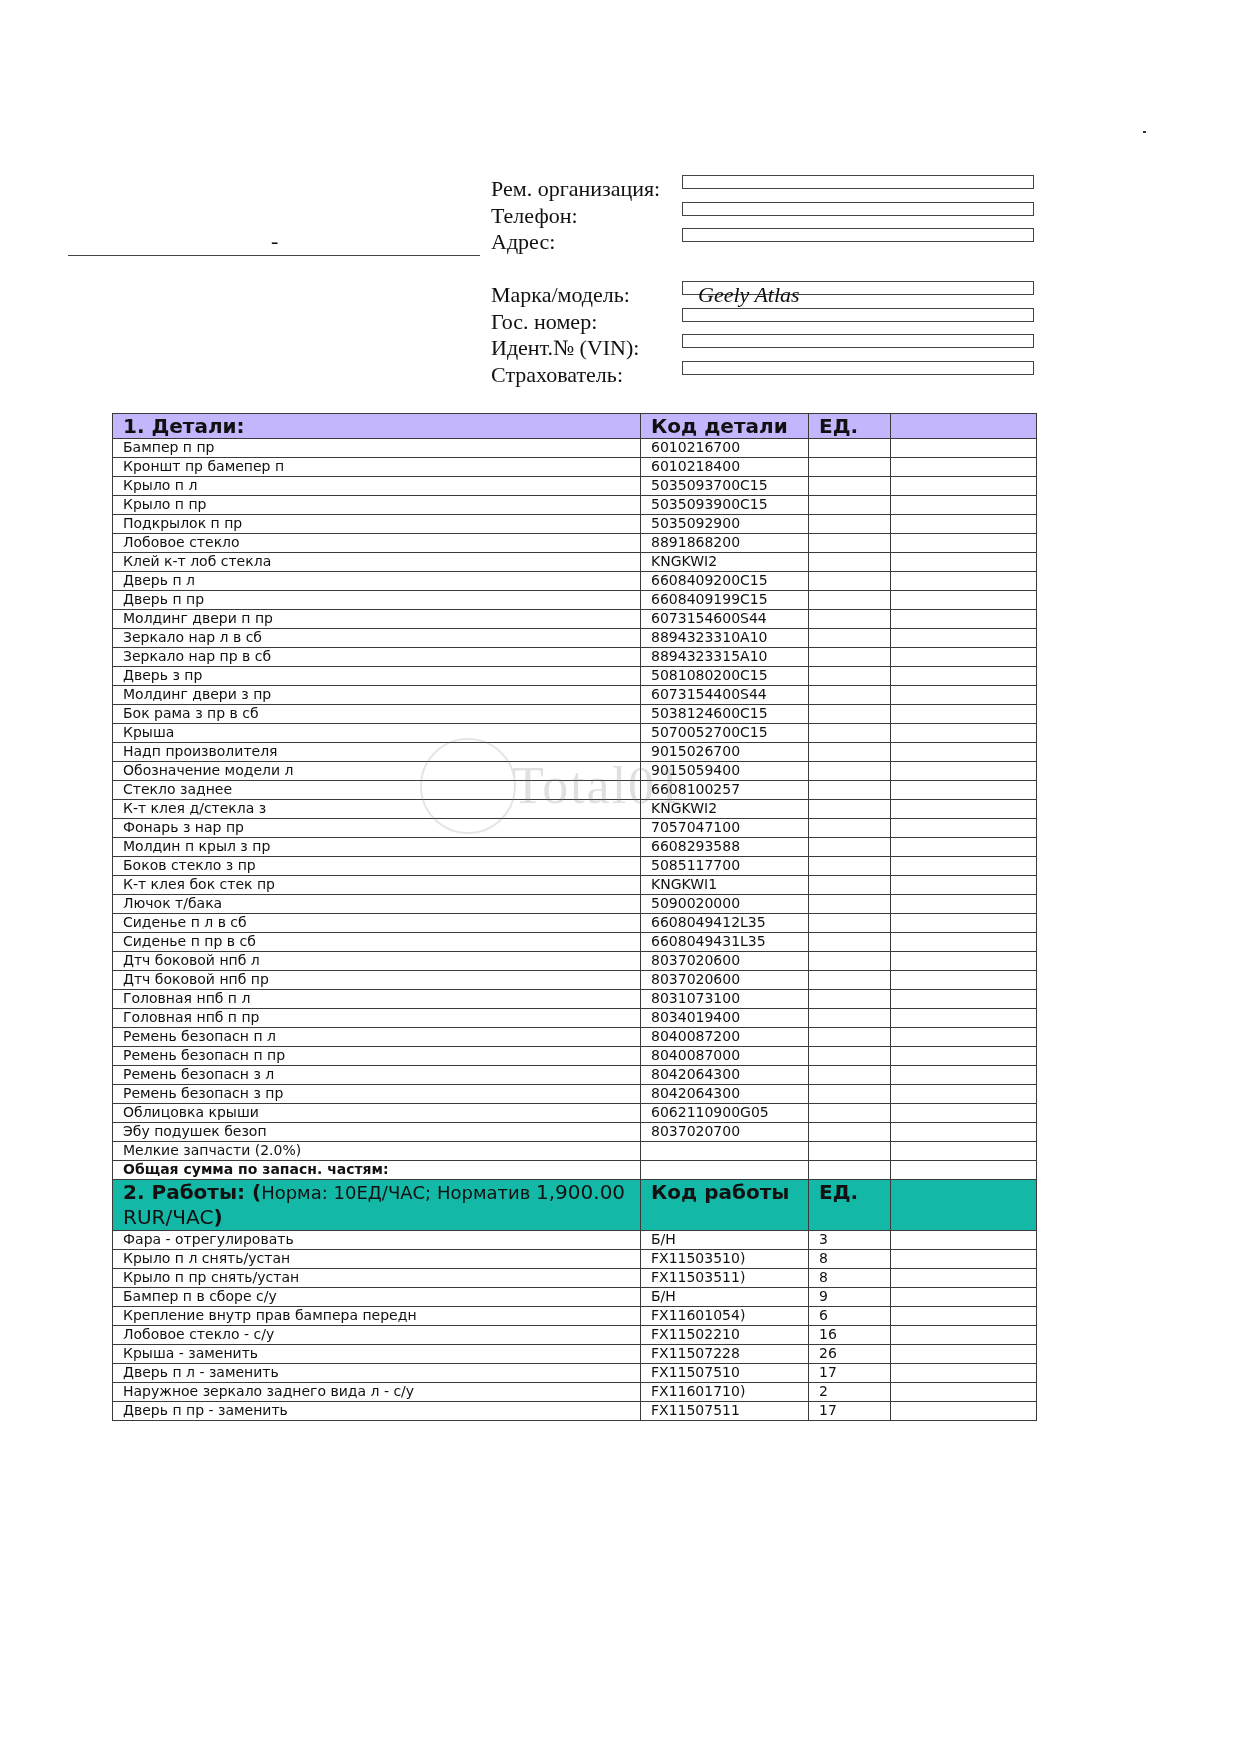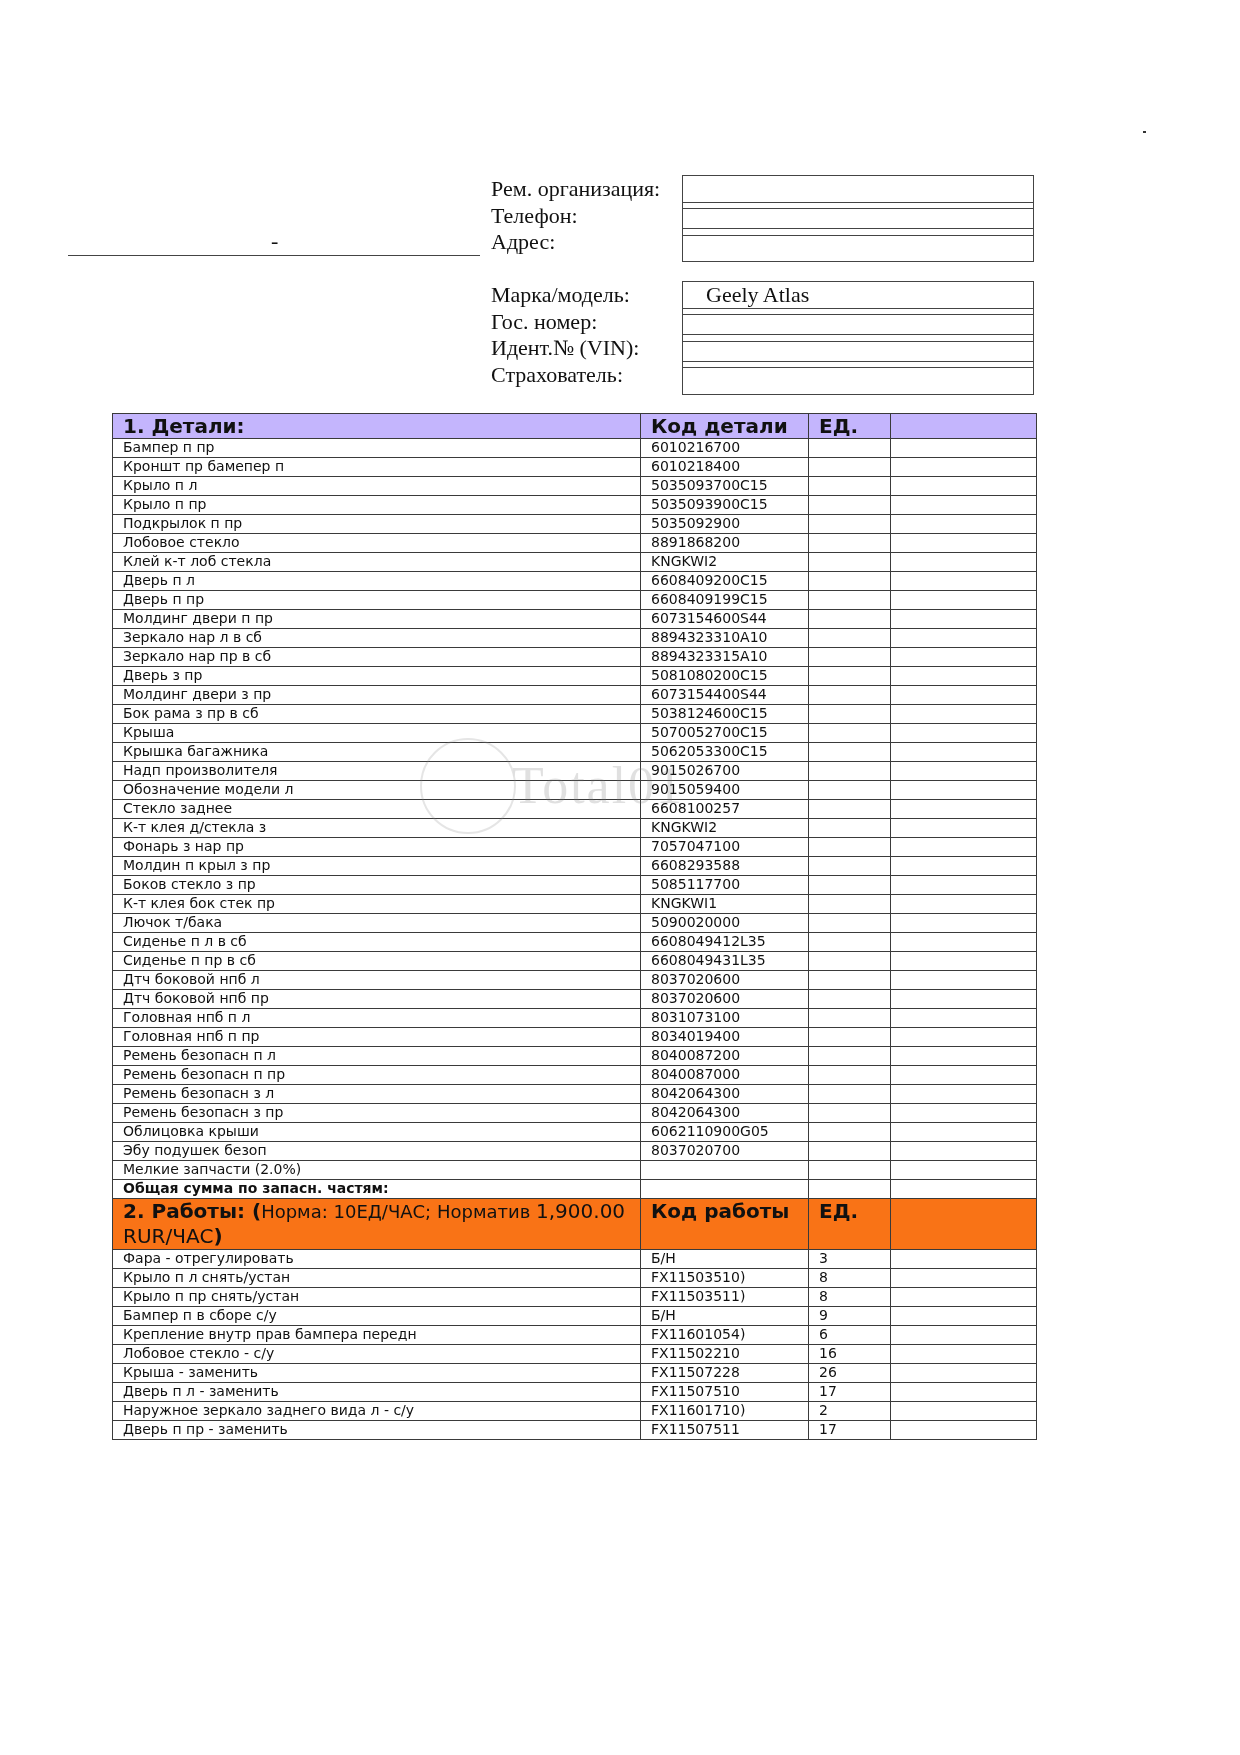--- a/index.html
+++ b/index.html
@@ -2,34 +2,34 @@
 <html><head>
   <meta charset="utf-8">
   <style>
     html, body { margin: 0; padding: 0; background: #ffffff; }
     body { width: 1240px; height: 1755px; position: relative; overflow: hidden; font-family: "DejaVu Sans", sans-serif; color: #111; }
     .left-line { position: absolute; left: 68px; top: 228px; width: 412px; height: 27px; border-bottom: 1.5px solid #444; }
     .left-line .dash { position: absolute; left: 203px; top: 0px; font-family: "Liberation Serif", serif; font-size: 22px; }
     .info-block { position: absolute; left: 491px; }
     .info-row { position: relative; height: 26.7px; }
     .info-label { position: absolute; left: 0; top: 0; font-family: "Liberation Serif", serif; font-size: 22px; line-height: 27px; color: #111; white-space: nowrap; }
-    .info-box { position: absolute; left: 191px; top: 0; width: 352px; height: 34px; border: 1.3px solid #444; border-top-width: 0.7px; border-bottom-width: 0.7px; font-family: "Liberation Serif", serif; font-size: 22px; line-height: 25px; padding-left: 23px; box-sizing: border-box; }
+    .info-box { position: absolute; left: 191px; top: 0; width: 352px; height: 14px; border: 1.3px solid #444; border-top-width: 0.7px; border-bottom-width: 0.7px; font-family: "Liberation Serif", serif; font-size: 22px; line-height: 25px; padding-left: 15px; box-sizing: border-box; font-style: italic; }
     .info-row:first-child .info-box { border-top-width: 1.3px; }
     .info-row:last-child .info-box { border-bottom-width: 1.3px; }
     #org-block { top: 175px; }
     #car-block { top: 281px; }
 
     table.est { position: absolute; left: 112px; top: 413px; width: 924px; border-collapse: collapse; font-size: 14px; table-layout: fixed; }
     table.est td { border: 1px solid #3a3a3a; padding: 0 0 0 10px; height: 18px; line-height: 17px; white-space: nowrap; overflow: hidden; vertical-align: top; }
     table.est col.c1 { width: 528px; }
     table.est col.c2 { width: 168px; }
     table.est col.c3 { width: 82px; }
     table.est col.c4 { width: 146px; }
     tr.hdr td { background: #c4b5fd; font-weight: bold; font-size: 20px; height: 23px; line-height: 24px; }
-    tr.hdr2 td { background: #f97316; height: 44px; line-height: 24px; font-size: 20px; vertical-align: top; }
+    tr.hdr2 td { background: #14b8a6; height: 44px; line-height: 24px; font-size: 20px; vertical-align: top; }
     tr.hdr2 td.h-title { white-space: normal; font-weight: normal; font-size: 18px; }
     tr.hdr2 td.h-title b { font-size: 20px; }
     tr.hdr2 td.h-bold { font-weight: bold; }
     tr.total td { font-weight: bold; }
     table.est { border: 1.5px solid #555; }
 
     .watermark { position: absolute; left: 420px; top: 738px; width: 240px; height: 100px; opacity: 0.22; pointer-events: none; }
     .watermark .ring { position: absolute; left: 0; top: 0; width: 92px; height: 92px; border: 2px solid #888; border-radius: 50%; }
     .watermark .txt { position: absolute; left: 92px; top: 18px; font-family: "Liberation Serif", serif; font-size: 52px; color: #777; letter-spacing: 2px; }
     .corner-dot { position: absolute; left: 1143px; top: 131px; width: 3px; height: 2px; background: #333; }
@@ -181,26 +181,20 @@
         <td></td>
         <td></td>
       </tr>
       <tr>
         <td>Крыша</td>
         <td>5070052700C15</td>
         <td></td>
         <td></td>
       </tr>
       <tr>
-        <td>Крышка багажника</td>
-        <td>5062053300C15</td>
-        <td></td>
-        <td></td>
-      </tr>
-      <tr>
         <td>Надп произволителя</td>
         <td>9015026700</td>
         <td></td>
         <td></td>
       </tr>
       <tr>
         <td>Обозначение модели л</td>
         <td>9015059400</td>
         <td></td>
         <td></td>

